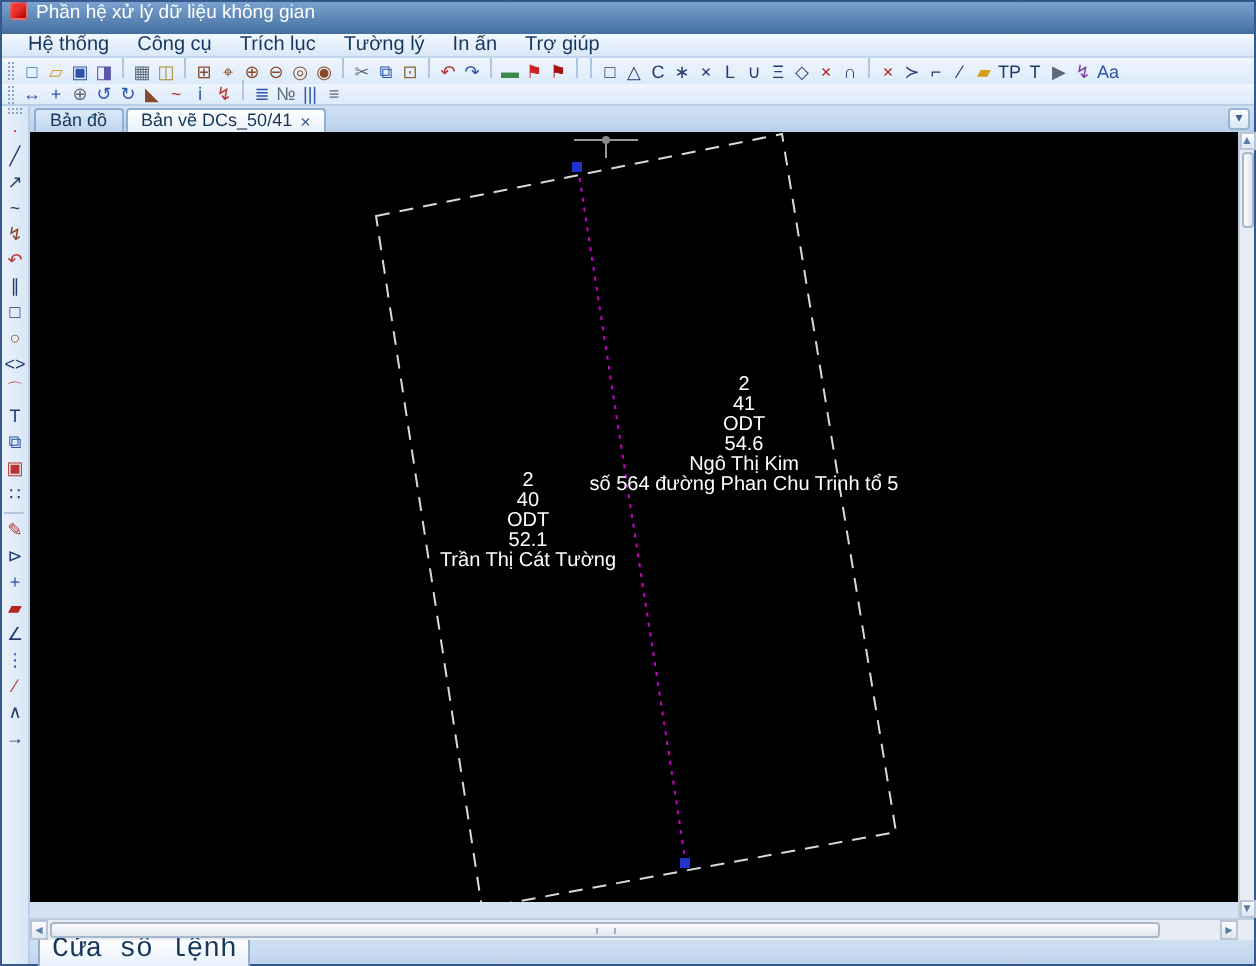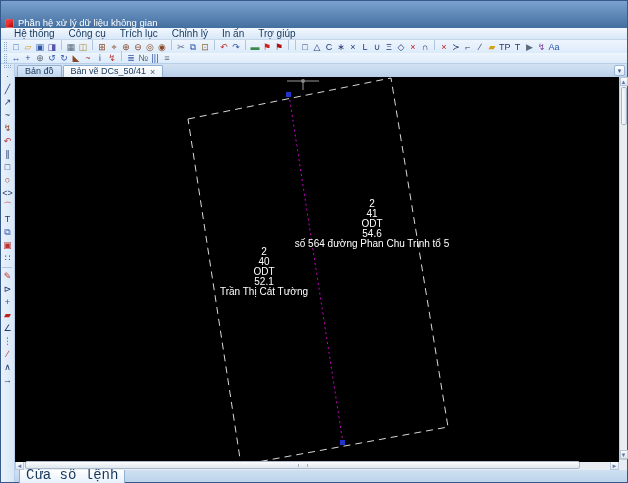--- a/index.html
+++ b/index.html
@@ -1,21 +1,21 @@
 <!DOCTYPE html>
 <html><head>
 <meta charset="utf-8">
 <style>
   * { box-sizing: border-box; margin: 0; padding: 0; }
   html,body { width: 628px; height: 483px; }
   body { font-family: "Liberation Sans", sans-serif; font-size: 10px; background: #35598c; overflow: hidden; }
   .window { width: 628px; height: 483px; border: 1px solid #35598c; display: flex; flex-direction: column; background: #d4e3f4; }
 
   
-  .titlebar { height: 27px; background: linear-gradient(#7ba2cf, #436f9f); color: #fff; display: flex; align-items: flex-end; gap: 4px; padding: 0 4px; font-size: 9.5px; flex: 0 0 auto; }
+  .titlebar { height: 16px; background: linear-gradient(#7ba2cf, #436f9f); color: #fff; display: flex; align-items: flex-start; gap: 4px; padding: 0 4px; font-size: 9.5px; flex: 0 0 auto; }
   .appicon { width: 9px; height: 9px; background: linear-gradient(135deg,#e33 40%,#a00); border: 1px solid #fff4; border-radius: 2px; flex: 0 0 auto; }
 
   
   .menubar { height: 12px; background: linear-gradient(#f2f8ff,#d9e7f7); display: flex; padding-left: 6px; color: #16365c; flex: 0 0 auto; border-bottom: 1px solid #c3d6ec; }
   .menuitem { padding: 0 7px; cursor: default; }
 
   
   .toolbar { background: linear-gradient(#eef5fd,#dcebfa); display: flex; align-items: center; padding-left: 2px; flex: 0 0 auto; }
   .toolbar.r1 { height: 13px; }
   .toolbar.r2 { height: 11px; border-bottom: 1px solid #b9cfe8; }
@@ -76,21 +76,21 @@
 
   <div class="titlebar">
     <span class="appicon"></span>
     <span>Phần hệ xử lý dữ liệu không gian</span>
   </div>
 
   <div class="menubar">
     <span class="menuitem">Hệ thống</span>
     <span class="menuitem">Công cụ</span>
     <span class="menuitem">Trích lục</span>
-    <span class="menuitem">Chỉnh lý</span>
+    <span class="menuitem">Tường lý</span>
     <span class="menuitem">In ấn</span>
     <span class="menuitem">Trợ giúp</span>
   </div>
 
   <div class="toolbar r1">
     <span class="grip"></span>
     <span><span class="icon" style="color: rgb(58, 111, 174);">□</span><span class="icon" style="color: rgb(215, 155, 42);">▱</span><span class="icon" style="color: rgb(47, 85, 168);">▣</span><span class="icon" style="color: rgb(90, 85, 168);">◨</span><span class="icon-sep"></span><span class="icon" style="color: rgb(90, 107, 125);">▦</span><span class="icon" style="color: rgb(176, 138, 62);">◫</span><span class="icon-sep"></span><span class="icon" style="color: rgb(138, 74, 42);">⊞</span><span class="icon" style="color: rgb(138, 74, 42);">⌖</span><span class="icon" style="color: rgb(138, 74, 42);">⊕</span><span class="icon" style="color: rgb(138, 74, 42);">⊖</span><span class="icon" style="color: rgb(138, 74, 42);">◎</span><span class="icon" style="color: rgb(138, 74, 42);">◉</span><span class="icon-sep"></span><span class="icon" style="color: rgb(90, 107, 125);">✂</span><span class="icon" style="color: rgb(47, 85, 168);">⧉</span><span class="icon" style="color: rgb(138, 106, 58);">⊡</span><span class="icon-sep"></span><span class="icon" style="color: rgb(187, 51, 51);">↶</span><span class="icon" style="color: rgb(47, 85, 168);">↷</span><span class="icon-sep"></span><span class="icon" style="color: rgb(58, 138, 74);">▬</span><span class="icon" style="color: rgb(204, 34, 34);">⚑</span><span class="icon" style="color: rgb(170, 17, 17);">⚑</span><span class="icon-sep"></span><span class="icon-sep"></span><span class="icon" style="color: rgb(34, 58, 110);">□</span><span class="icon" style="color: rgb(34, 58, 110);">△</span><span class="icon" style="color: rgb(34, 58, 110);">C</span><span class="icon" style="color: rgb(34, 58, 110);">∗</span><span class="icon" style="color: rgb(34, 58, 110);">×</span><span class="icon" style="color: rgb(34, 58, 110);">L</span><span class="icon" style="color: rgb(34, 58, 110);">∪</span><span class="icon" style="color: rgb(34, 58, 110);">Ξ</span><span class="icon" style="color: rgb(34, 58, 110);">◇</span><span class="icon" style="color: rgb(187, 34, 34);">×</span><span class="icon" style="color: rgb(34, 58, 110);">∩</span><span class="icon-sep"></span><span class="icon" style="color: rgb(187, 34, 34);">×</span><span class="icon" style="color: rgb(34, 58, 110);">≻</span><span class="icon" style="color: rgb(34, 58, 110);">⌐</span><span class="icon" style="color: rgb(34, 58, 110);">∕</span><span class="icon" style="color: rgb(212, 160, 23);">▰</span><span class="icon" style="color: rgb(34, 58, 110);">TP</span><span class="icon" style="color: rgb(34, 58, 110);">T</span><span class="icon" style="color: rgb(90, 107, 125);">▶</span><span class="icon" style="color: rgb(122, 58, 160);">↯</span><span class="icon" style="color: rgb(47, 85, 168);">Aa</span></span>
   </div>
 
   <div class="toolbar r2">
@@ -159,20 +159,21 @@
               <line x1="288" y1="4" x2="288" y2="13"></line>
               <circle cx="288" cy="4" r="2" fill="#888888" stroke="none"></circle>
             </g>
           </svg>
 
           <div class="parcel" style="left:357px; top:122px;">
             <div>2</div>
             <div>41</div>
             <div>ODT</div>
             <div>54.6</div>
+            <div>Ngô Thị Kim</div>
             <div>số 564 đường Phan Chu Trinh tổ 5</div>
           </div>
 
           <div class="parcel" style="left:249px; top:170px;">
             <div>2</div>
             <div>40</div>
             <div>ODT</div>
             <div>52.1</div>
             <div>Trần Thị Cát Tường</div>
           </div>

